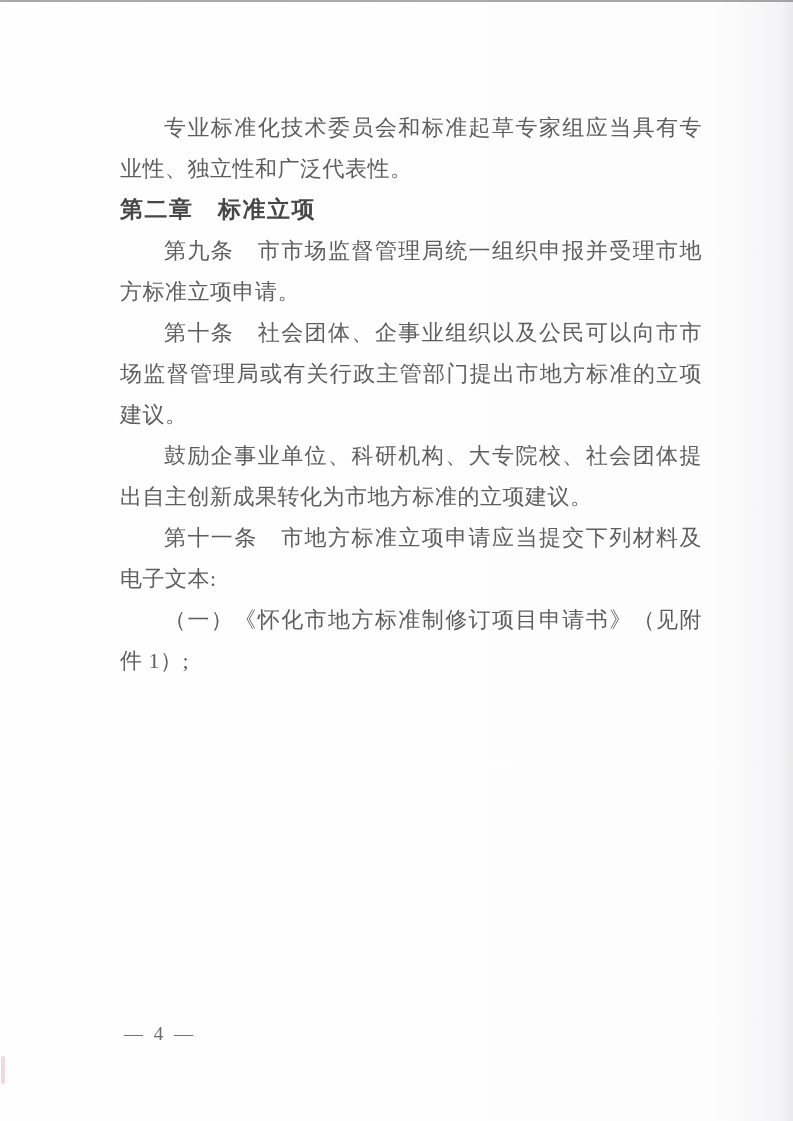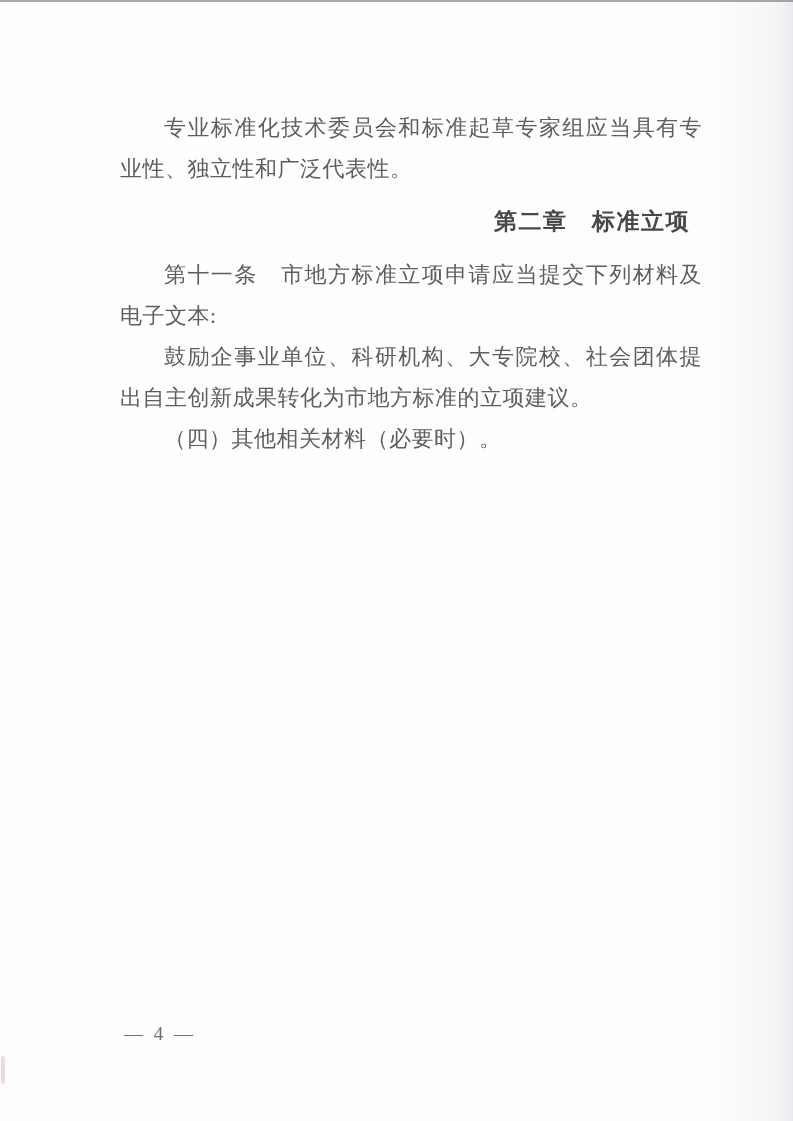--- a/index.html
+++ b/index.html
@@ -50,26 +50,26 @@
     text-rendering: optimizeLegibility;
   }
   .para {
     margin: 0;
     text-indent: 2em;
     text-align: justify;
     text-justify: inter-ideograph;
     letter-spacing: 0.5px;
   }
   .chapter-heading {
-    margin: 12px;
+    margin: 0;
     font-family: "Liberation Sans", "DejaVu Sans", sans-serif;
     font-weight: 700;
     font-size: 23px;
     line-height: 41px;
-    text-align: right;
+    text-align: left;
     color: #474747;
     letter-spacing: 1.5px;
     text-indent: 0;
   }
   .page-number {
     position: absolute;
     left: 124px;
     top: 1023px;
     font-family: "Liberation Serif", "DejaVu Serif", serif;
     font-size: 19px;
@@ -85,31 +85,33 @@
 <div class="page">
 
   <div class="top-edge-line"></div>
 
   <div class="content">
 
     <p class="para">专业标准化技术委员会和标准起草专家组应当具有专业性、独立性和广泛代表性。</p>
 
     <h2 class="chapter-heading">第二章　标准立项</h2>
 
+    <p class="para">第九条　市市场监督管理局统一组织申报并受理市地方标准立项申请。</p>
+
+    <p class="para">第十条　社会团体、企事业组织以及公民可以向市市场监督管理局或有关行政主管部门提出市地方标准的立项建议。</p>
+
+
+    <p class="para">鼓励企事业单位、科研机构、大专院校、社会团体提出自主创新成果转化为市地方标准的立项建议。</p>
+
+    <p class="para">第十一条　市地方标准立项申请应当提交下列材料及电子文本:</p>
+
+    <p class="para">（一）《怀化市地方标准制修订项目申请书》（见附件 1）;</p>
 
 
 
-    <p class="para">第十一条　市地方标准立项申请应当提交下列材料及电子文本:</p>
-
-    <p class="para">鼓励企事业单位、科研机构、大专院校、社会团体提出自主创新成果转化为市地方标准的立项建议。</p>
-
-
-
-
-    <p class="para">（四）其他相关材料（必要时）。</p>
 
   </div>
 
   <div class="page-number">— 4 —</div>
 
   <div class="pink-scan-mark"></div>
 
 </div>
 
 </body></html>

